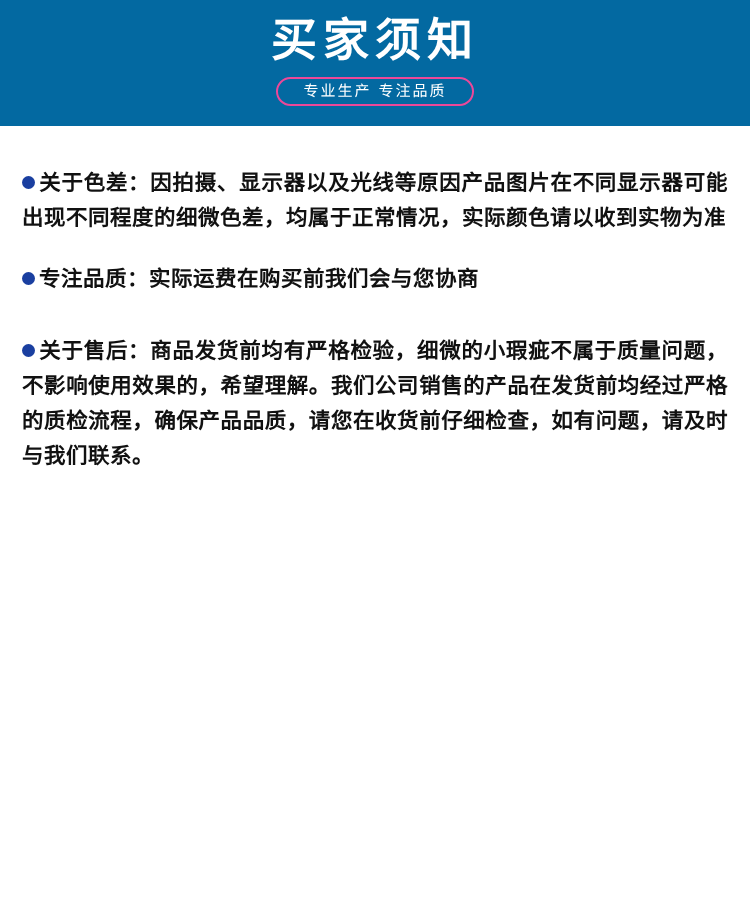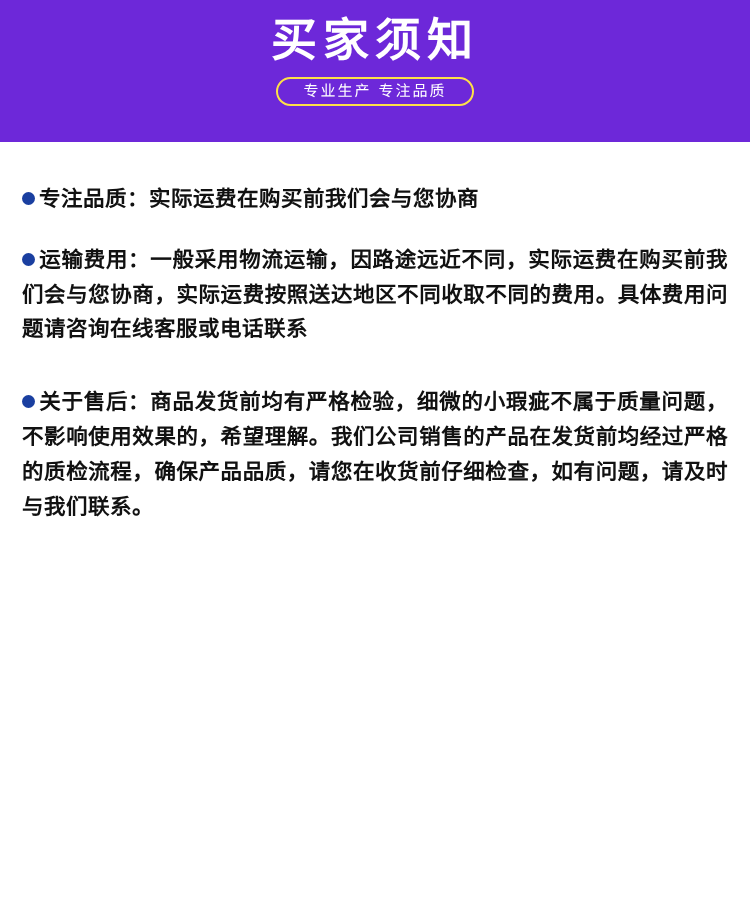--- a/index.html
+++ b/index.html
@@ -19,22 +19,22 @@
     position: relative;
     width: 750px;
     height: 914px;
     background: #ffffff;
   }
 
   
   .banner {
     position: relative;
     width: 750px;
-    height: 142px;
-    background: #6d28d9;
+    height: 126px;
+    background: #0369a1;
     display: flex;
     flex-direction: column;
     align-items: center;
     justify-content: flex-start;
     box-sizing: border-box;
     padding-top: 14px;
   }
 
   .banner-title {
     color: #ffffff;
@@ -46,21 +46,21 @@
     font-family: "DejaVu Sans", "Liberation Sans", sans-serif;
   }
 
   .banner-sub-wrap {
     margin-top: 10px;
     display: flex;
     justify-content: center;
   }
 
   .banner-sub {
-    border: 2px solid #fde047;
+    border: 2px solid #ec4899;
     border-radius: 16px;
     color: #ffffff;
     font-size: 15px;
     letter-spacing: 2px;
     padding: 4px 26px 5px 26px;
     line-height: 1.1;
     white-space: nowrap;
     text-align: center;
   }
 
@@ -111,33 +111,33 @@
 
   <div class="banner">
     <div class="banner-title">买家须知</div>
     <div class="banner-sub-wrap">
       <div class="banner-sub">专业生产  专注品质</div>
     </div>
   </div>
 
   <div class="content">
 
+    <div class="section">
+      <p>
+        <span class="bullet"></span><span class="label">关于色差：</span><span>因拍摄、显示器以及光线等原因产品图片在不同显示器可能出现不同程度的细微色差，均属于正常情况，实际颜色请以收到实物为准</span>
+      </p>
+    </div>
 
 
     <div class="section">
       <p>
         <span class="bullet"></span><span class="label">专注品质：</span><span>实际运费在购买前我们会与您协商</span>
       </p>
     </div>
 
-    <div class="section">
-      <p>
-        <span class="bullet"></span><span class="label">运输费用：</span><span>一般采用物流运输，因路途远近不同，实际运费在购买前我们会与您协商，实际运费按照送达地区不同收取不同的费用。具体费用问题请咨询在线客服或电话联系</span>
-      </p>
-    </div>
 
     <div class="spacer-lg"></div>
 
     <div class="section">
       <p>
         <span class="bullet"></span><span class="label">关于售后：</span><span>商品发货前均有严格检验，细微的小瑕疵不属于质量问题，不影响使用效果的，希望理解。我们公司销售的产品在发货前均经过严格的质检流程，确保产品品质，请您在收货前仔细检查，如有问题，请及时与我们联系。</span>
       </p>
     </div>
 
   </div>

